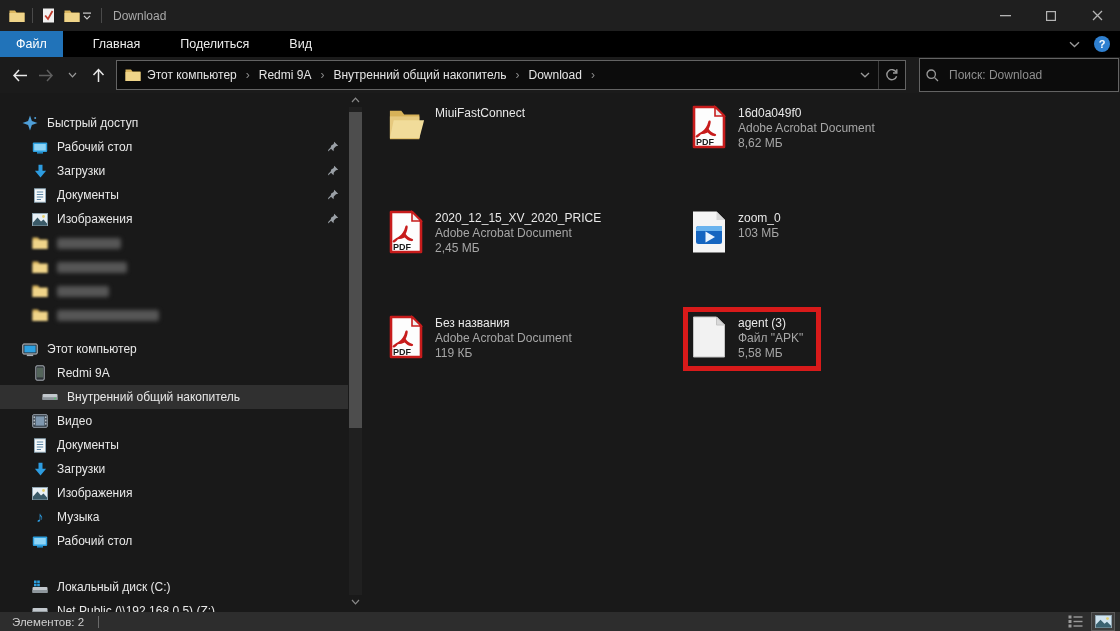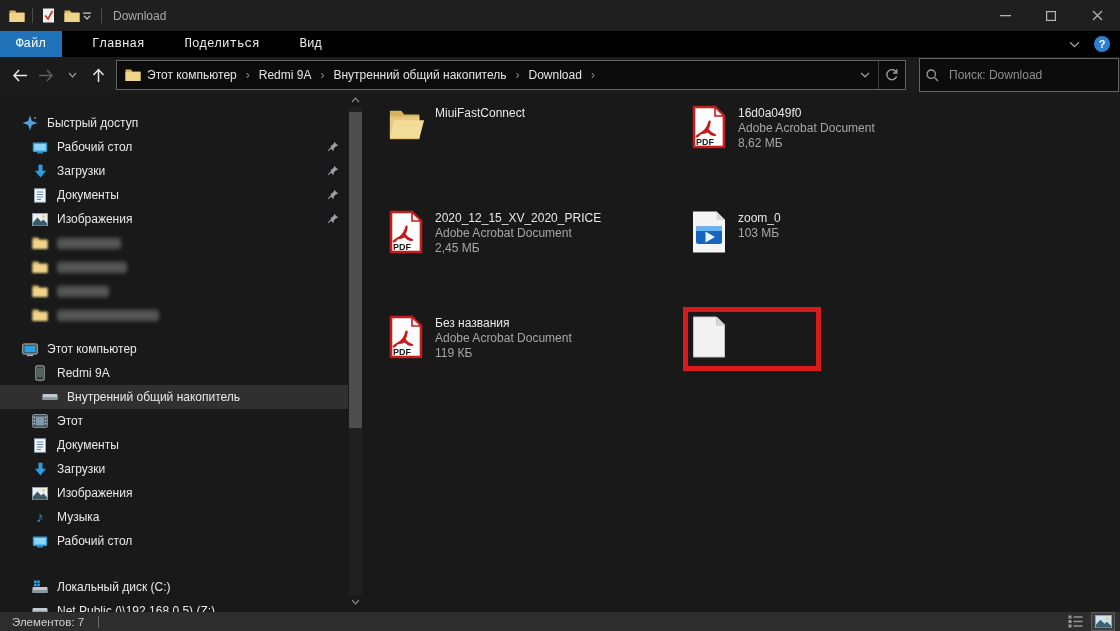--- a/index.html
+++ b/index.html
@@ -15,21 +15,21 @@
   .titlebar .win-icon { margin-left:9px; width:16px; height:16px; display:flex; align-items:center; }
   .tb-sep { width:1px; height:15px; background:#4a4a4a; margin:0 7px; }
   .qat { display:flex; align-items:center; gap:8px; }
   .qat .qicon { width:16px; height:16px; display:flex; align-items:center; justify-content:center; }
   .qat-drop { width:12px; height:12px; display:flex; align-items:center; margin-left:2px; }
   .tb-title { color:#a9a9a9; font-size:12px; margin-left:4px; }
   .win-controls { margin-left:auto; display:flex; height:31px; }
   .win-btn { width:46px; height:31px; display:flex; align-items:center; justify-content:center; color:#b4b4b4; }
   
   .ribbontabs { height:26px; background:#000; display:flex; align-items:stretch; position:relative; }
-  .tab { padding:0 16px; line-height:26px; font-size:12.5px; color:#ededed; margin-right:8px;font-family:Liberation Mono, monospace; }
+  .tab { padding:0 16px; line-height:26px; font-size:12.5px; color:#ededed; margin-right:8px; }
   .tab.active { background:#2173b9; color:#fff; margin-right:14px; }
   .ribbon-right { position:absolute; right:10px; top:0; height:26px; display:flex; align-items:center; gap:14px; }
   .ribbon-collapse { color:#9a9a9a; }
   .help-circle { width:16px; height:16px; border-radius:50%; background:#2f80d0; color:#fff;
     font-size:11px; font-weight:bold; display:flex; align-items:center; justify-content:center; }
   
   .navbar { height:36px; background:#1b1b1b; display:flex; align-items:center; padding-left:8px; }
   .nav-btn { width:24px; height:26px; display:flex; align-items:center; justify-content:center; margin-right:2px; }
   .addressbar { width:790px; height:30px; border:1px solid #636363; background:#0c0c0c;
     display:flex; align-items:center; margin-left:4px; }
@@ -364,21 +364,21 @@
             <g fill="#d8dee4">
               <rect x="1.6" y="2.4" width="1.2" height="1.8"></rect>
               <rect x="1.6" y="5.6" width="1.2" height="1.8"></rect>
               <rect x="1.6" y="8.8" width="1.2" height="1.8"></rect>
               <rect x="13.2" y="2.4" width="1.2" height="1.8"></rect>
               <rect x="13.2" y="5.6" width="1.2" height="1.8"></rect>
               <rect x="13.2" y="8.8" width="1.2" height="1.8"></rect>
             </g>
           </svg>
         </span>
-        <span>Этот</span>
+        <span>Видео</span>
       </div>
       <div class="side-row" style="padding-left: 32px;">
         <span class="s-icon" style="display: flex;">
           <svg width="14" height="15" viewBox="0 0 14 15">
             <rect x="1.5" y="0.8" width="11" height="13.4" fill="#f5f8fa" stroke="#93aebf" stroke-width="0.9"></rect>
             <g stroke="#5b87a8" stroke-width="1">
               <line x1="3.8" y1="4" x2="10.2" y2="4"></line>
               <line x1="3.8" y1="6.5" x2="10.2" y2="6.5"></line>
               <line x1="3.8" y1="9" x2="10.2" y2="9"></line>
               <line x1="3.8" y1="11.5" x2="8" y2="11.5"></line>
@@ -534,27 +534,32 @@
             <div class="t-meta">119 КБ</div>
           </div>
         </div>
         <div class="tile annotated">
           <span class="t-icon" style="display: flex;">
             <svg width="36" height="44" viewBox="0 0 36 44">
               <path d="M2.5 2 h23 l8 8 v32 H2.5 Z" fill="#f2f2f2" stroke="#c4c4c4" stroke-width="1"></path>
               <path d="M25.5 2 l8 8 h-8 Z" fill="#d9d9d9" stroke="#c4c4c4" stroke-width="1"></path>
             </svg>
           </span>
+          <div class="t-text">
+            <div class="t-name">agent (3)</div>
+            <div class="t-meta">Файл "APK"</div>
+            <div class="t-meta">5,58 МБ</div>
+          </div>
         </div>
       </div>
   </div>
 </div>
 
 <div class="statusbar">
-  <span>Элементов: 7</span>
+  <span>Элементов: 2</span>
   <span class="status-div"></span>
   <div class="status-views">
     <span class="view-btn">
       <svg width="15" height="13" viewBox="0 0 15 13">
           <g fill="#9a9a9a">
             <rect x="0.5" y="0.5" width="3" height="3"></rect>
             <rect x="5.5" y="1.3" width="9" height="1.4"></rect>
             <rect x="0.5" y="5" width="3" height="3"></rect>
             <rect x="5.5" y="5.8" width="9" height="1.4"></rect>
             <rect x="0.5" y="9.5" width="3" height="3"></rect>

